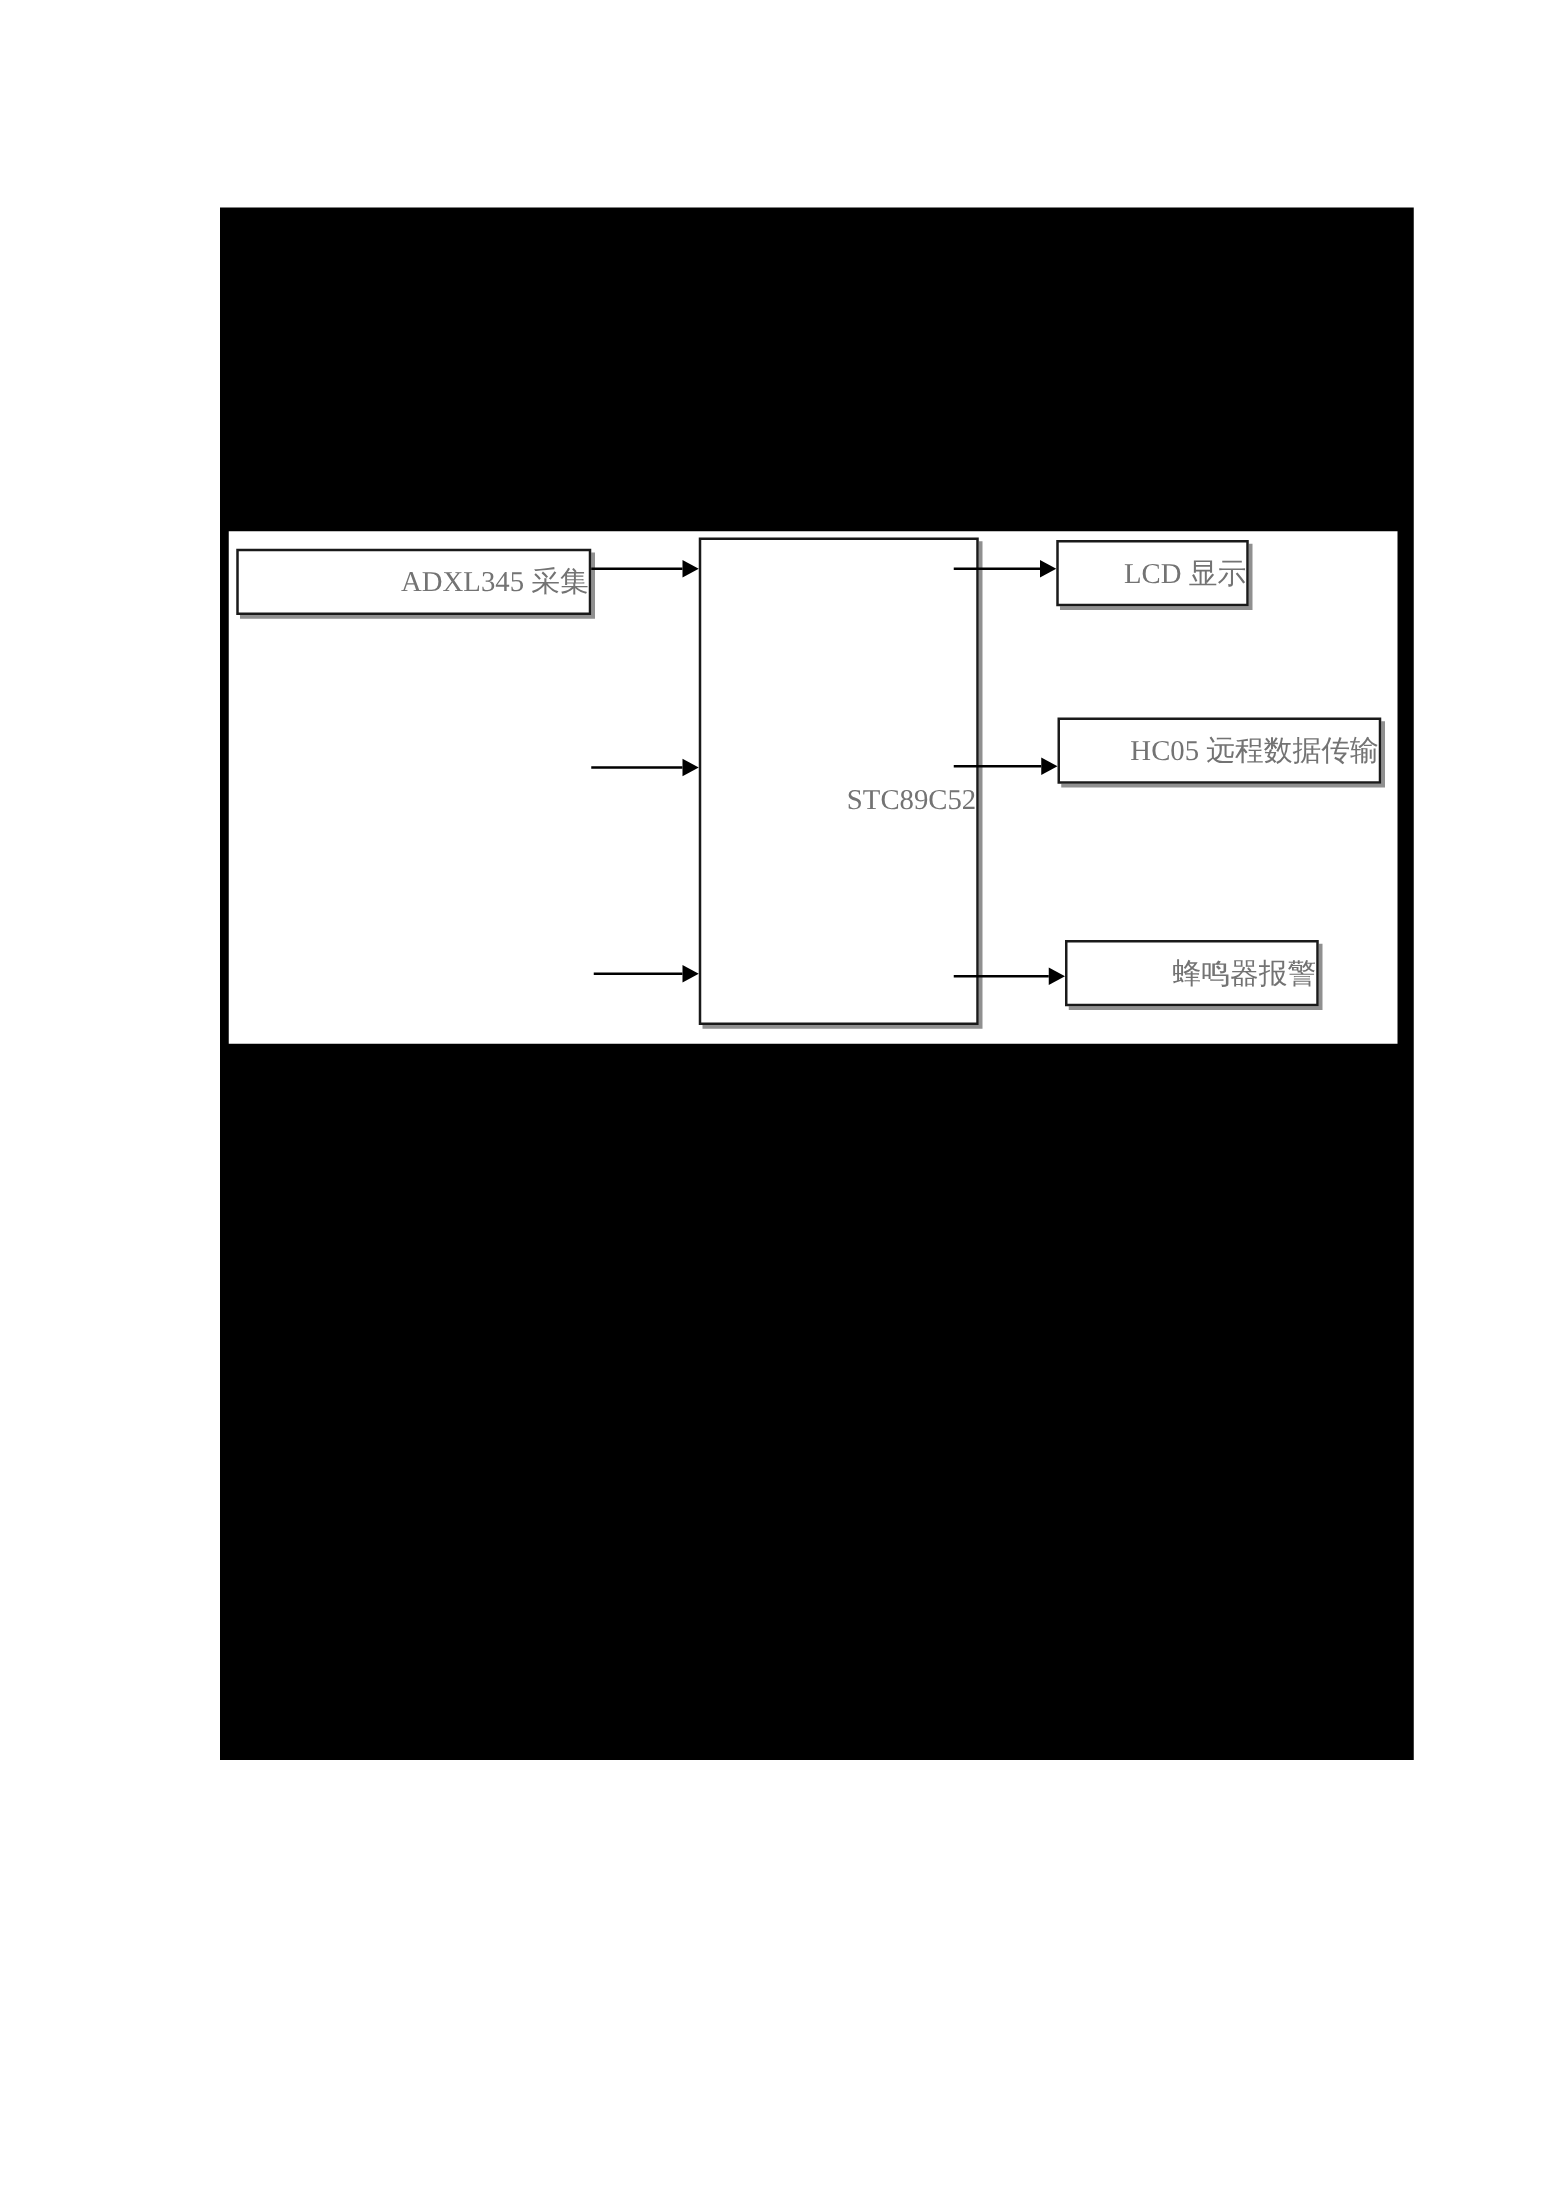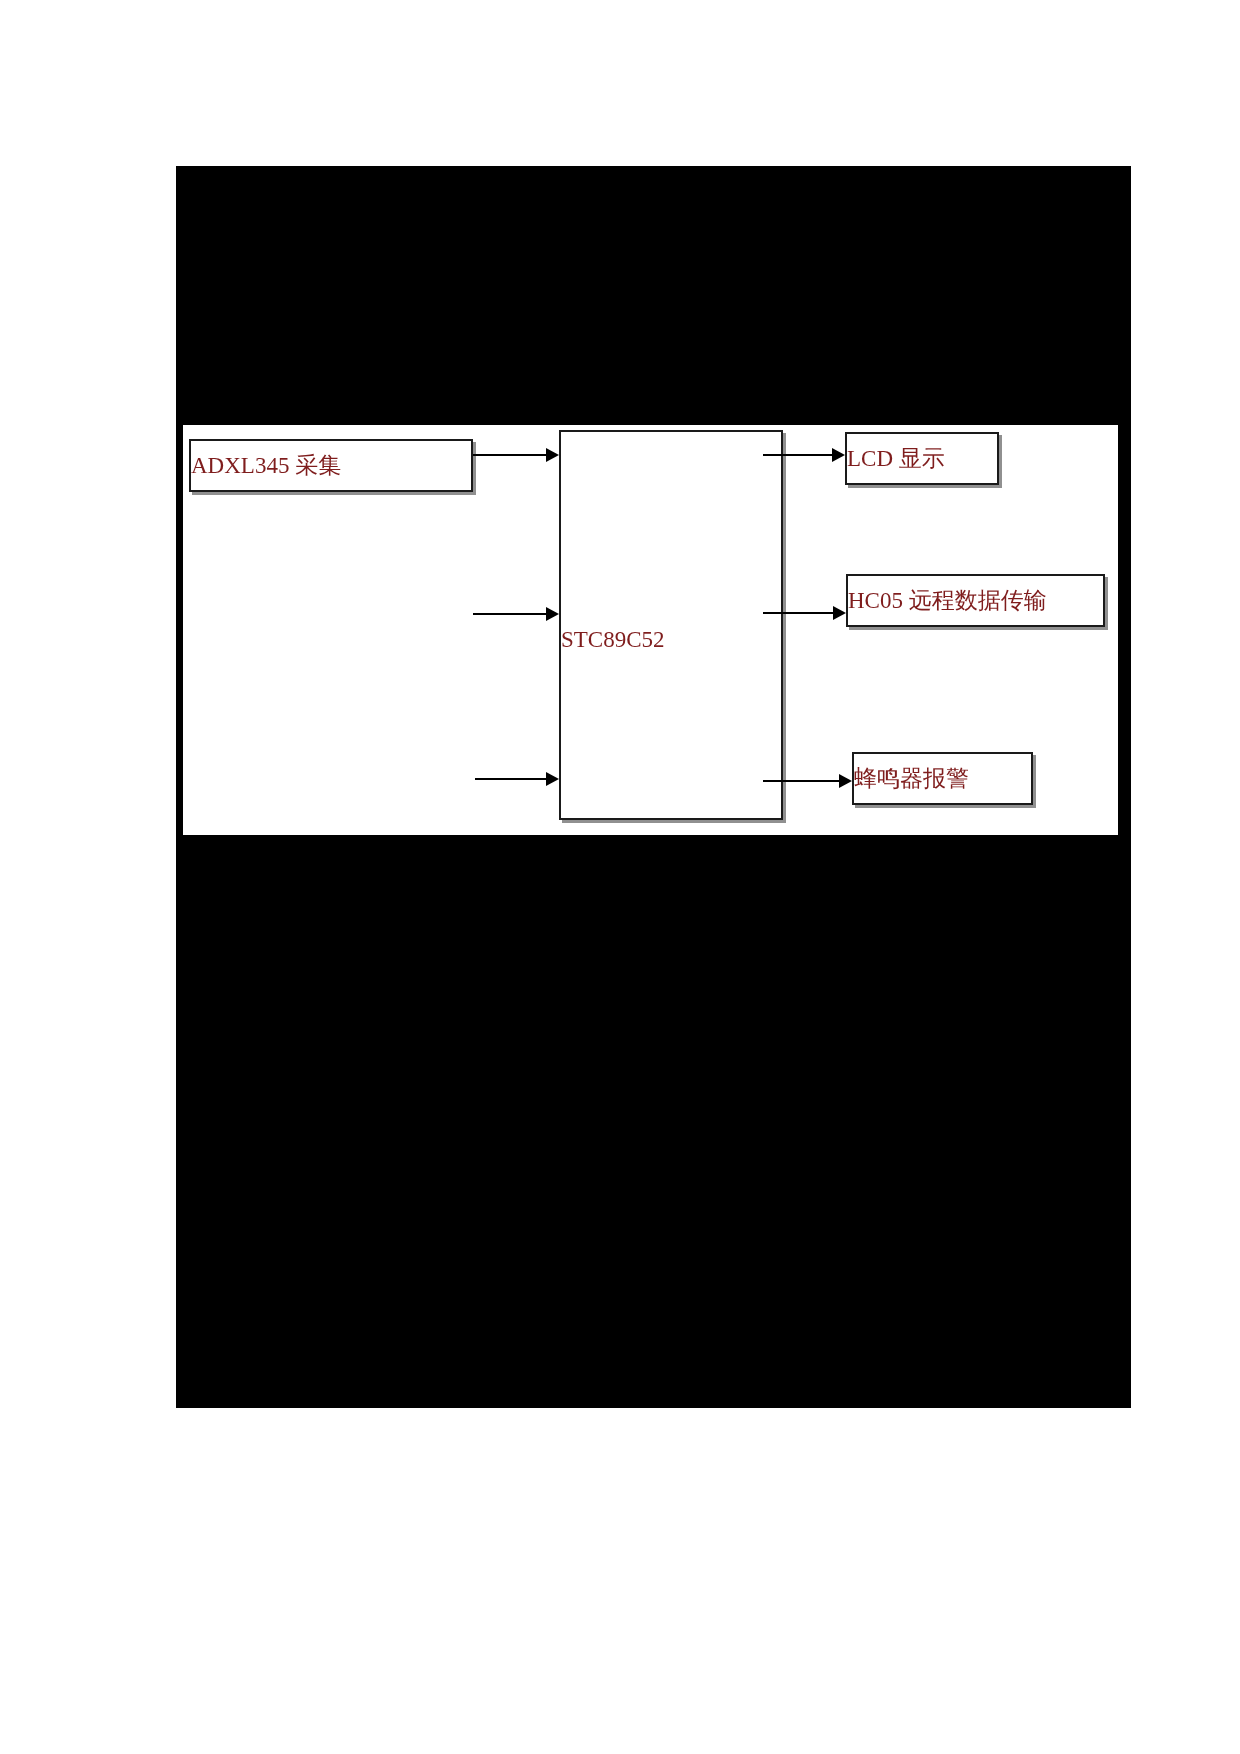--- a/index.html
+++ b/index.html
@@ -23,33 +23,33 @@
     background: #ffffff;
   }
   .node {
     position: absolute;
     background: #ffffff;
     border: 2px solid #1a1a1a;
     box-shadow: 3px 3px 0 0 #909090;
     box-sizing: border-box;
     display: flex;
     align-items: center;
-    justify-content: flex-start;
+    justify-content: flex-end;
     font-size: 23px;
-    color: #7f1d1d;
+    color: #737373;
     white-space: nowrap;
   }
   .node-adxl   { left: 6px;   top: 14px;  width: 284px; height: 53px; }
   .node-dht    { left: 6px;   top: 154px; width: 284px; height: 56px; }
   .node-key    { left: 4px;   top: 338px; width: 288px; height: 50px; }
   .node-mcu    { left: 376px; top: 5px;   width: 224px; height: 390px; }
   .node-mcu .node-label { margin-top: 30px; }
   .node-lcd    { left: 662px; top: 7px;   width: 154px; height: 53px; }
   .node-hc05   { left: 663px; top: 149px; width: 259px; height: 53px; }
-  .node-buzz   { left: 669px; top: 327px; width: 181px; height: 53px; }
+  .node-buzz   { left: 669px; top: 327px; width: 203px; height: 53px; }
   .arrow {
     position: absolute;
     height: 14px;
     display: flex;
     align-items: center;
   }
   .arrow-line { flex: 1; height: 2px; background: #000000; }
   .arrow-head {
     width: 0; height: 0;
     border-top: 7px solid transparent;

